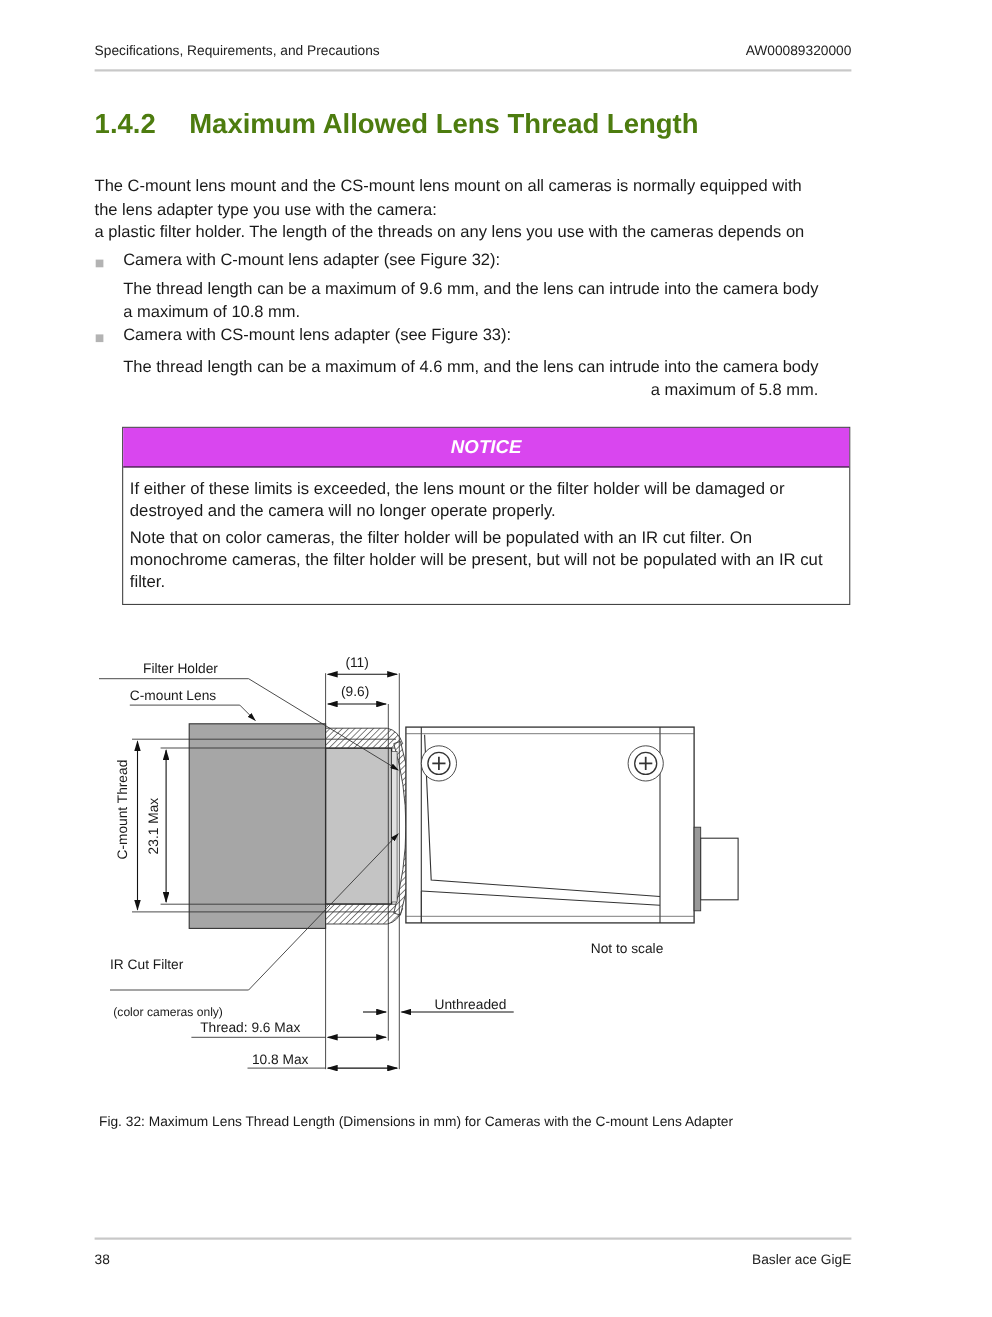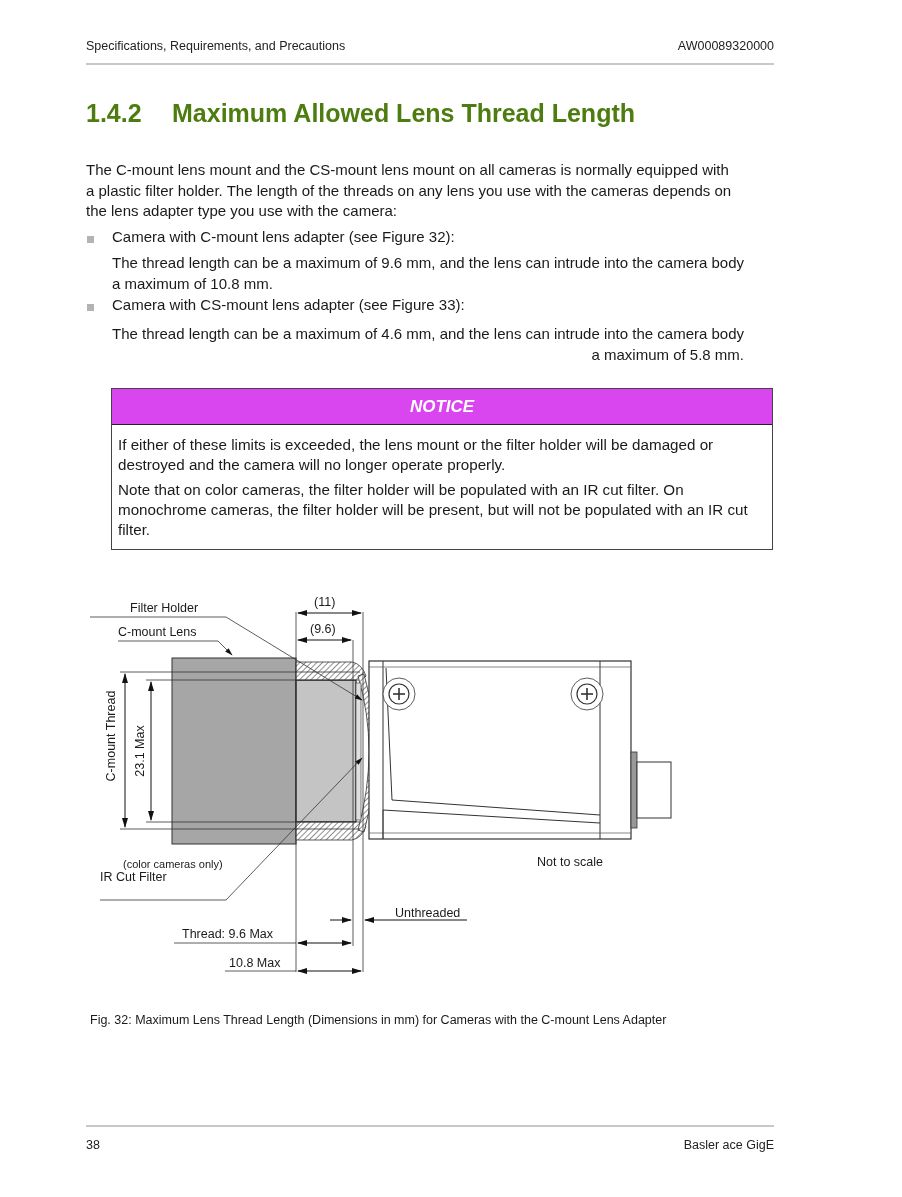--- a/index.html
+++ b/index.html
@@ -29,22 +29,22 @@
 <div class="abs hdr-text" style="left:86px;">Specifications, Requirements, and Precautions</div>
 <div class="abs hdr-text" style="right:128px;margin-left:14px;">AW00089320000</div>
 <div class="rule" style="top:63px;"></div>
 
 <div class="abs title">
   <span class="num">1.4.2</span><span>Maximum Allowed Lens Thread Length</span>
 </div>
 
 <div class="abs body-text" style="left:86px; top:160px; white-space:nowrap;">
   <div>The C-mount lens mount and the CS-mount lens mount on all cameras is normally equipped with</div>
+  <div>the lens adapter type you use with the camera:</div>
   <div>a plastic filter holder. The length of the threads on any lens you use with the cameras depends on</div>
-  <div>the lens adapter type you use with the camera:</div>
 </div>
 
 <div class="bullet-sq" style="left:87px; top:236px;"></div>
 <div class="abs body-text" style="left:112px; top:227px; white-space:nowrap;">Camera with C-mount lens adapter (see Figure 32):</div>
 <div class="abs body-text" style="left:112px; top:253px; white-space:nowrap;">
   <div>The thread length can be a maximum of 9.6 mm, and the lens can intrude into the camera body</div>
   <div>a maximum of 10.8 mm.</div>
 </div>
 
 <div class="bullet-sq" style="left:87px; top:304px;"></div>
@@ -138,21 +138,21 @@
   <line x1="298" y1="971" x2="361" y2="971" stroke="#111" stroke-width="1" marker-start="url(#arrS)" marker-end="url(#arr)"></line>
 </svg>
 
 <div class="abs fig-label" style="left:130px; top:601px;">Filter Holder</div>
 <div class="abs fig-label" style="left:118px; top:625px;">C-mount Lens</div>
 <div class="abs fig-label" style="left:314px; top:595px;">(11)</div>
 <div class="abs fig-label" style="left:310px; top:622px;">(9.6)</div>
 <div class="abs fig-label" style="left:74px; top:741px; transform: rotate(-90deg); transform-origin: 40px 10px; width:110px; text-align:center;">C-mount Thread</div>
 <div class="abs fig-label" style="left:103px; top:741px; transform: rotate(-90deg); transform-origin: 40px 10px; width:80px; text-align:center;">23.1 Max</div>
 <div class="abs fig-label" style="left:100px; top:870px;">IR Cut Filter</div>
-<div class="abs fig-label-sm" style="left:103px; top:858px;margin-left:20px;">(color cameras only)</div>
+<div class="abs fig-label-sm" style="left:103px; top:915px;">(color cameras only)</div>
 <div class="abs fig-label" style="left:395px; top:906px;">Unthreaded</div>
 <div class="abs fig-label" style="left:182px; top:927px;">Thread:  9.6 Max</div>
 <div class="abs fig-label" style="left:229px; top:956px;">10.8 Max</div>
 <div class="abs fig-label" style="left:537px; top:855px;">Not to scale</div>
 
 <div class="abs caption">Fig. 32: Maximum Lens Thread Length (Dimensions in mm) for Cameras with the C-mount Lens Adapter</div>
 
 <div class="rule" style="top:1125px;"></div>
 <div class="abs foot-text" style="left:86px;">38</div>
 <div class="abs foot-text" style="right:128px;">Basler ace GigE</div>

